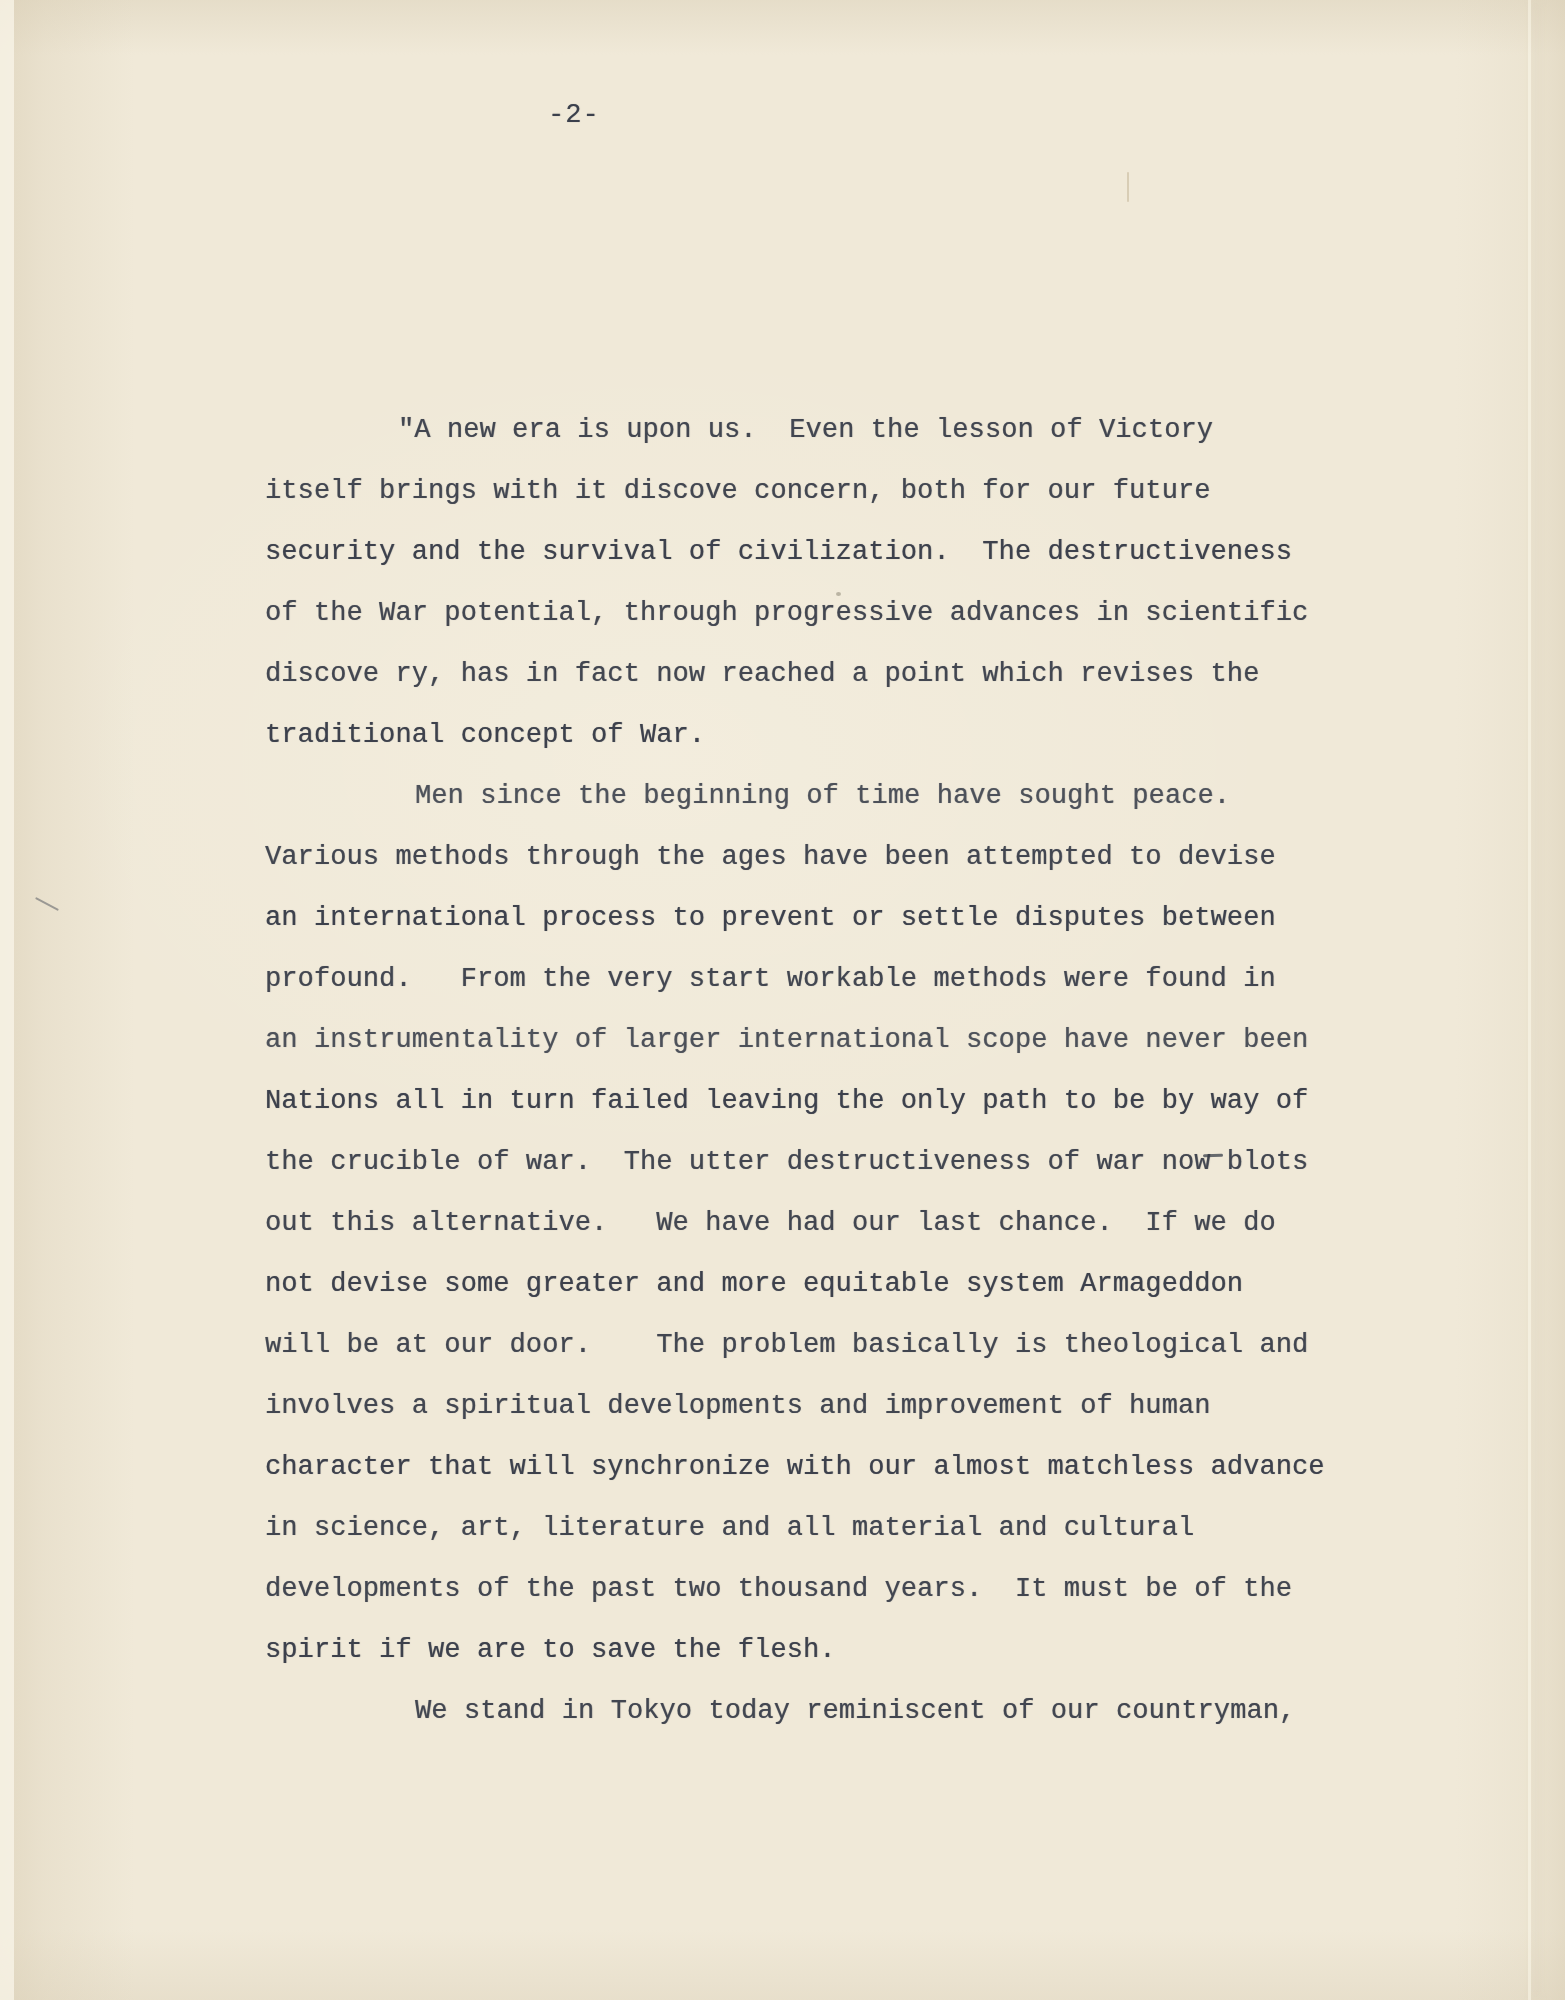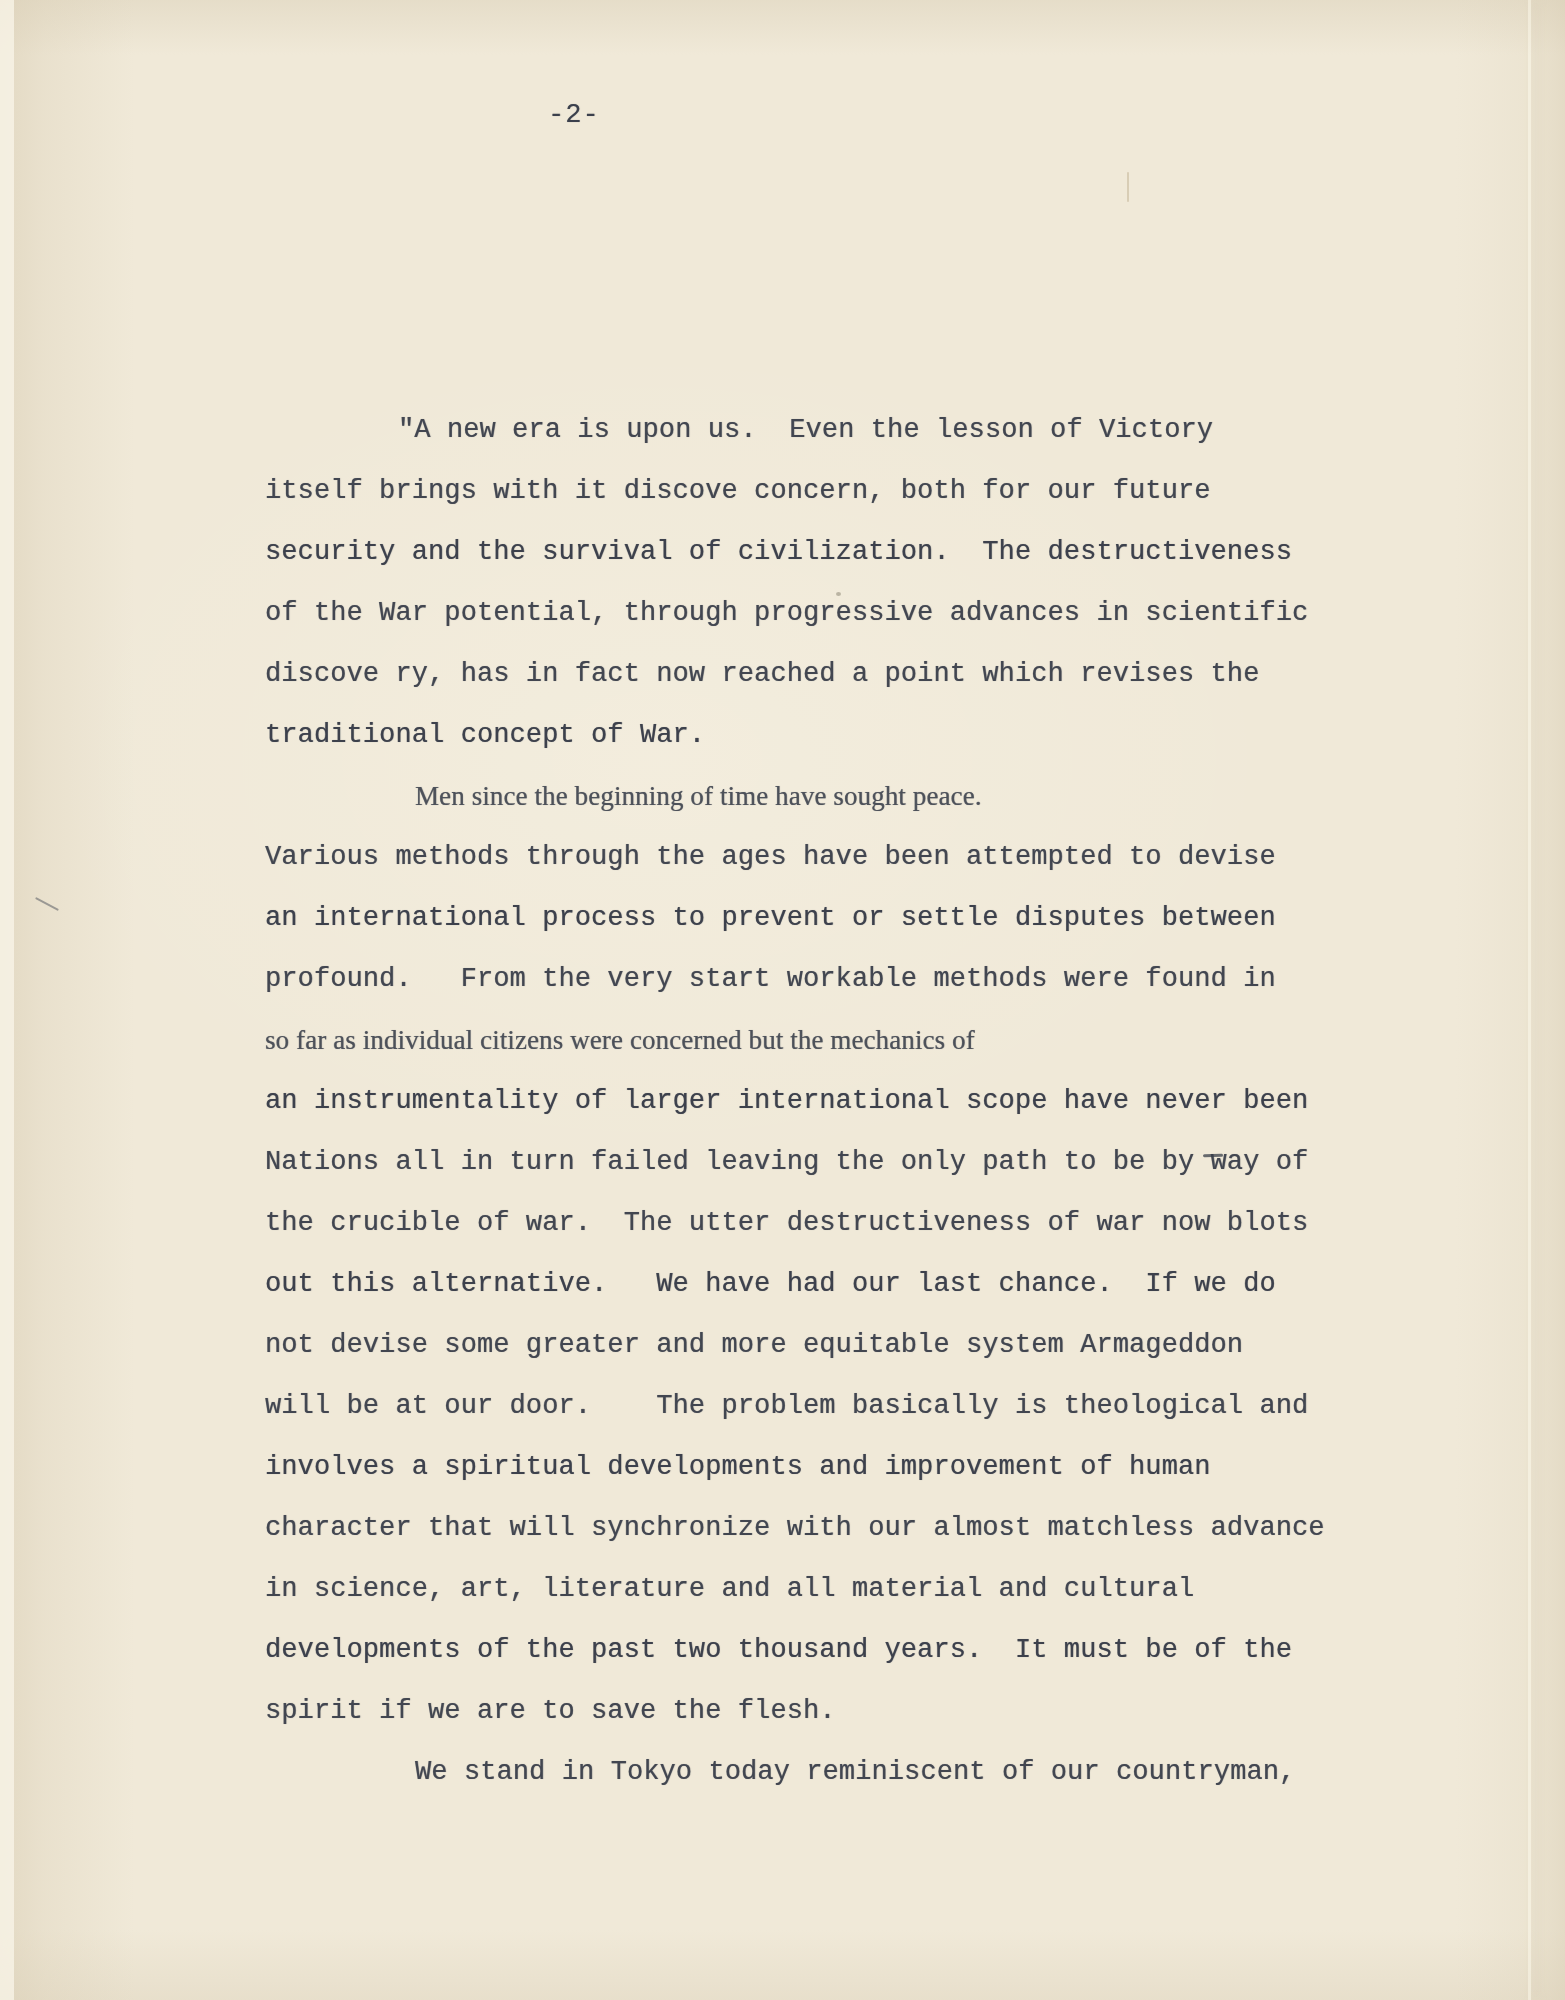--- a/index.html
+++ b/index.html
@@ -55,21 +55,21 @@
     letter-spacing: 0.1px;
     white-space: pre;
     color: rgba(58,63,74,0.88);
     text-shadow:
       0.4px 0.3px 0.7px rgba(62,67,78,0.55),
       -0.3px 0 0.5px rgba(62,67,78,0.30);
   }
   
   .typed-line:nth-child(3n)   { color: rgba(55,60,72,0.92); }
   .typed-line:nth-child(7),
-  .typed-line:nth-child(11)   { color: rgba(64,69,80,0.78); font-family: Liberation Serif, serif; }
+  .typed-line:nth-child(11)   { color: rgba(64,69,80,0.78); }
   .indent-first { padding-left: 133px; }
   .indent       { padding-left: 150px; }
   
   .overstrike {
     position: absolute;
     left: 1203px;
     top: 1154px;
     width: 20px;
     height: 3px;
     background: rgba(58,63,74,0.75);
@@ -108,21 +108,20 @@
     <div class="typed-line indent-first">"A new era is upon us.  Even the lesson of Victory</div>
     <div class="typed-line">itself brings with it discove concern, both for our future</div>
     <div class="typed-line">security and the survival of civilization.  The destructiveness</div>
     <div class="typed-line">of the War potential, through progressive advances in scientific</div>
     <div class="typed-line">discove ry, has in fact now reached a point which revises the</div>
     <div class="typed-line">traditional concept of War.</div>
     <div class="typed-line indent">Men since the beginning of time have sought peace.</div>
     <div class="typed-line">Various methods through the ages have been attempted to devise</div>
     <div class="typed-line">an international process to prevent or settle disputes between</div>
     <div class="typed-line">profound.   From the very start workable methods were found in</div>
-    <div class="typed-line">so far as individual citizens were concerned but the mechanics of</div>
     <div class="typed-line">an instrumentality of larger international scope have never been</div>
     <div class="typed-line">Nations all in turn failed leaving the only path to be by way of</div>
     <div class="typed-line">the crucible of war.  The utter destructiveness of war now blots</div>
     <div class="typed-line">out this alternative.   We have had our last chance.  If we do</div>
     <div class="typed-line">not devise some greater and more equitable system Armageddon</div>
     <div class="typed-line">will be at our door.    The problem basically is theological and</div>
     <div class="typed-line">involves a spiritual developments and improvement of human</div>
     <div class="typed-line">character that will synchronize with our almost matchless advance</div>
     <div class="typed-line">in science, art, literature and all material and cultural</div>
     <div class="typed-line">developments of the past two thousand years.  It must be of the</div>

